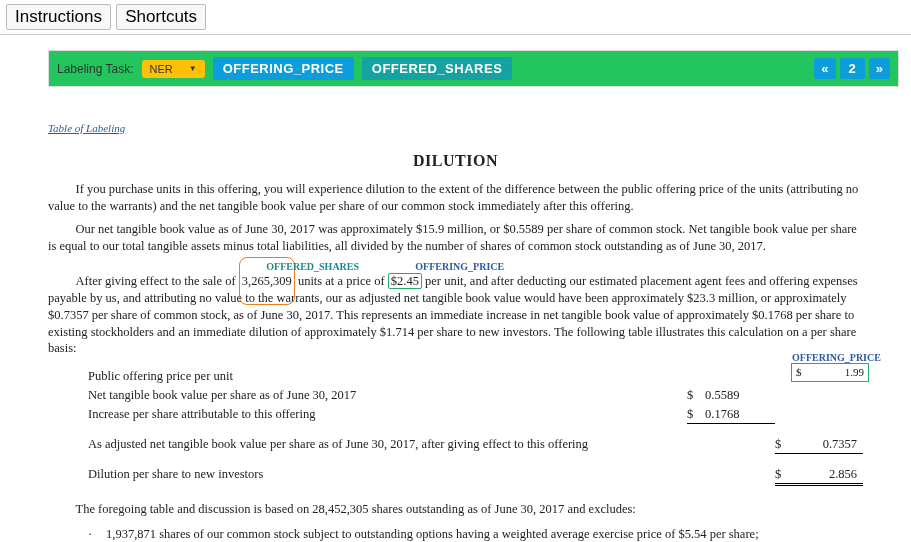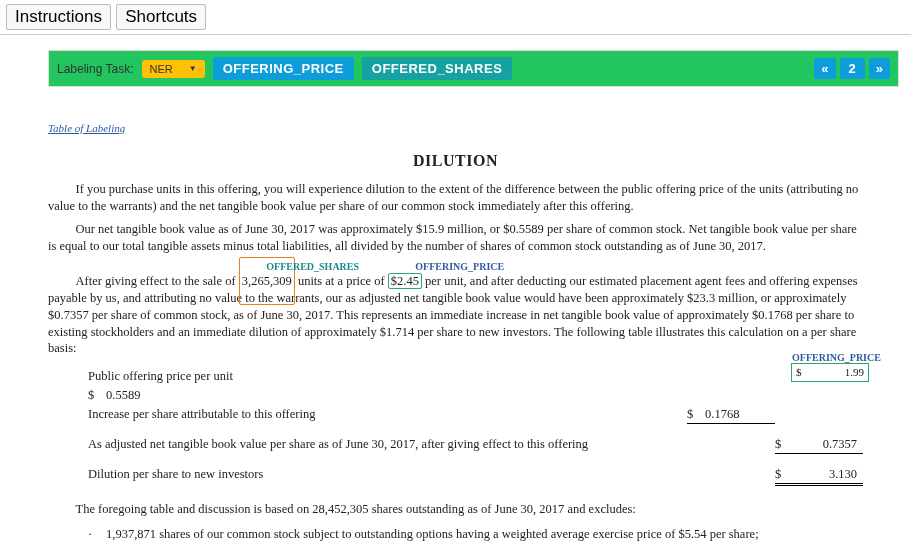--- a/index.html
+++ b/index.html
@@ -40,21 +40,21 @@
   font-weight: bold; border-radius: 2px;
 }
 
 .doc { margin: 16px 48px 0 48px; font-family: "Times New Roman", serif; font-size: 12.5px; color: #222; line-height: 1.35; }
 .toc { color: #2c5aa0; text-decoration: underline; font-style: italic; font-size: 11px; display: inline-block; margin: 18px 0 8px 0; cursor: pointer; }
 .doc h2 { text-align: center; font-size: 16px; font-weight: bold; letter-spacing: 0.5px; margin: 6px 0 10px 0; }
 .para { margin: 6px 0; text-indent: 2.2em; }
 
 .ann-wrap { position: relative; display: inline; }
 .ann-offshares {
-  border: 1.5px solid #e67e22; padding: 16px 2px; border-radius: 2px;
+  border: 1.5px solid #e67e22; padding: 16px 2px; border-radius: 8px;
 }
 .ann-offprice {
   border: 1.5px solid #27a96b; padding: 0 2px; border-radius: 2px;
 }
 .ann-label {
   position: absolute; top: -14px; left: 0; font-size: 10px; font-weight: bold;
   white-space: nowrap; pointer-events: none;
 }
 .ann-label.shares { color: #1a8a8a; }
 .ann-label.price { color: #2c5aa0; }
@@ -122,20 +122,21 @@
     </div>
 
     <div class="fin-row">
       <div class="fin-desc">Public offering price per unit</div>
       <div class="fin-sym"></div>
         <div class="fin-col"></div>
       <div class="fin-sym"></div>
         <div class="fin-col2"></div>
     </div>
     <div class="fin-row">
+      <div class="fin-desc">Net tangible book value per share as of June 30, 2017</div>
       <div class="fin-sym">$</div>
       <div class="fin-col">0.5589</div>
       <div class="fin-sym"></div>
         <div class="fin-col2"></div>
     </div>
     <div class="fin-row">
       <div class="fin-desc">Increase per share attributable to this offering</div>
       <div class="fin-sym u-single">$</div>
       <div class="fin-col u-single">0.1768</div>
       <div class="fin-sym"></div>
@@ -152,21 +153,21 @@
       <div class="fin-col2 u-single">0.7357</div>
     </div>
     <div class="fin-row" style="height:10px;">
         <div class="fin-desc"></div>
       </div>
     <div class="fin-row">
       <div class="fin-desc">Dilution per share to new investors</div>
       <div class="fin-sym"></div>
         <div class="fin-col"></div>
       <div class="fin-sym u-double">$</div>
-      <div class="fin-col2 u-double">3.130</div>
+      <div class="fin-col2 u-double">2.856</div>
     </div>
   </div>
 
   <p class="para" style="margin-top:14px;">The foregoing table and discussion is based on 28,452,305 shares outstanding as of June 30, 2017 and excludes:</p>
 
   <div class="list-area">
     <div class="list-item">
       <div class="bullet">·</div>
       <div>1,937,871 shares of our common stock subject to outstanding options having a weighted average exercise price of $5.54 per share;</div>
     </div>

